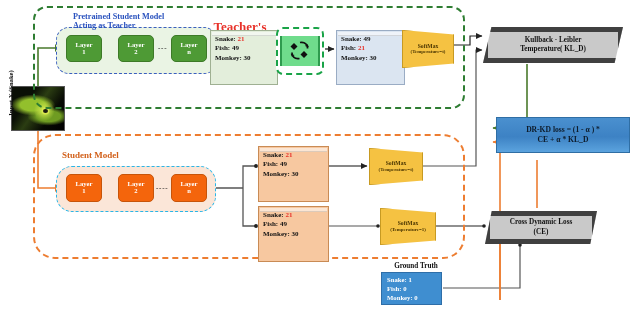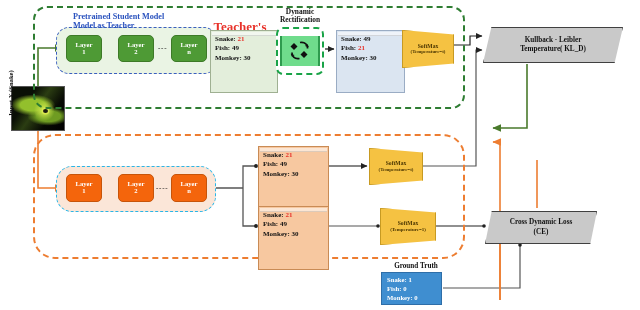--- a/index.html
+++ b/index.html
@@ -51,21 +51,21 @@
   .lt1{left:66px;top:35px;width:36px;height:27px;}
   .lt2{left:118px;top:35px;width:36px;height:27px;}
   .lt3{left:171px;top:35px;width:36px;height:27px;}
   .ls1{left:66px;top:174px;width:36px;height:28px;}
   .ls2{left:118px;top:174px;width:36px;height:28px;}
   .ls3{left:171px;top:174px;width:36px;height:28px;}
 
   
   .note{
     border:1px solid #9aa59a;font-size:7px;font-weight:bold;line-height:1.34;
-    padding:4px 3px 18px 4px;color:#111;position:absolute;
+    padding:4px 3px 10px 4px;color:#111;position:absolute;
   }
   .note .hl{color:#e8322a;}
   .note.green{background:#e3eedb;border-color:#9fb092;}
   .note.blue{background:#dbe5f1;border-color:#9aacc4;}
   .note.orange{background:#f7c8a0;border-color:#c98b55;}
   .note:before{
     content:"";position:absolute;left:1px;right:1px;top:1px;height:3px;
     background:rgba(255,255,255,.55);border-bottom:1px solid rgba(0,0,0,.12);
   }
 
@@ -100,21 +100,21 @@
     text-align:center;font-weight:bold;color:#4a3500;line-height:1.2;
   }
   .soft .t1{font-size:5.6px;}
   .soft .t2{font-size:4.9px;}
   .sm-top{left:402px;top:30px;width:52px;height:38px;}
   .sm-mid{left:369px;top:148px;width:54px;height:37px;}
   .sm-bot{left:380px;top:208px;width:56px;height:37px;}
 
   
   .para{
-    background:#c9c9c9;border:1px solid #404040;
+    background:#c9c9c9;border:5px solid #404040;
     clip-path:polygon(6% 0,100% 0,94% 100%,0 100%);
     display:flex;align-items:center;justify-content:center;text-align:center;
     font-size:7.2px;font-weight:bold;color:#111;line-height:1.3;
   }
   .kld{left:483px;top:27px;width:140px;height:36px;}
   .ce{left:485px;top:211px;width:112px;height:33px;}
 
   
   .drkd{
     left:496px;top:117px;width:134px;height:36px;
@@ -211,21 +211,21 @@
   <div class="abs inp-img">
     <div class="eye"></div>
   </div>
   <div class="abs inp-lbl">Input X (Snake)</div>
 
   <div class="abs teacher-zone"></div>
   <div class="abs inner-teacher"></div>
 
   <div class="abs cap cap-teacher">
     <div>Pretrained Student Model</div>
-    <div>Model as Teacher</div>
+    <div>Acting as Teacher</div>
   </div>
 
   <div class="abs layer g lt1">
     <span>Layer</span>
     <span>1</span>
   </div>
   <div class="abs layer g lt2">
     <span>Layer</span>
     <span>2</span>
   </div>
@@ -248,24 +248,20 @@
     <div>
       <span>Fish:</span>
       <span>49</span>
     </div>
     <div>
       <span>Monkey:</span>
       <span>30</span>
     </div>
   </div>
 
-  <div class="lbl lbl-dynrect">
-    <div>Dynamic</div>
-    <div>Rectification</div>
-  </div>
 
   <div class="abs dynrect">
     <div class="dynrect-inner">
       <svg width="26" height="24" viewBox="0 0 26 24">
         <path d="M7 4 L10.5 7.5 L7 11 L3.5 7.5 Z" fill="#111"></path>
         <path d="M17 12 L20.5 15.5 L17 19 L13.5 15.5 Z" fill="#111"></path>
         <path d="M13 3.5 c5 -1 8 2.5 7.5 6" stroke="#111" stroke-width="1.7" fill="none"></path>
         <path d="M21.8 8.2 l-1.3 -3.1 l-2.6 2.0 z" fill="#111"></path>
         <path d="M12.5 19.5 c-5 1 -8 -2.5 -7.5 -6" stroke="#111" stroke-width="1.7" fill="none"></path>
         <path d="M3.7 14.8 l1.3 3.1 l2.6 -2.0 z" fill="#111"></path>
@@ -290,20 +286,21 @@
   </div>
 
   <div class="abs soft sm-top">
     <div class="t1">SoftMax</div>
     <div class="t2">(Temperature=t)</div>
   </div>
 
   <div class="abs student-zone"></div>
   <div class="abs inner-student"></div>
 
+  <div class="abs cap cap-student">Student Model</div>
 
   <div class="abs layer o ls1">
     <span>Layer</span>
     <span>1</span>
   </div>
   <div class="abs layer o ls2">
     <span>Layer</span>
     <span>2</span>
   </div>
   <div class="abs" style="left:156px;top:184px;width:18px;font-size:7px;font-weight:bold;color:#111;letter-spacing:-.5px;">- - - -</div>
@@ -374,14 +371,20 @@
     </div>
   </div>
 
   <div class="abs para ce">
     <div>
       <div>Cross Dynamic Loss</div>
       <div>(CE)</div>
     </div>
   </div>
 
+  <div class="abs drkd">
+    <div>
+      <div>DR-KD loss = (1 - α ) *</div>
+      <div>CE + α * KL_D</div>
+    </div>
+  </div>
 
 </div>
 
 </body></html>

